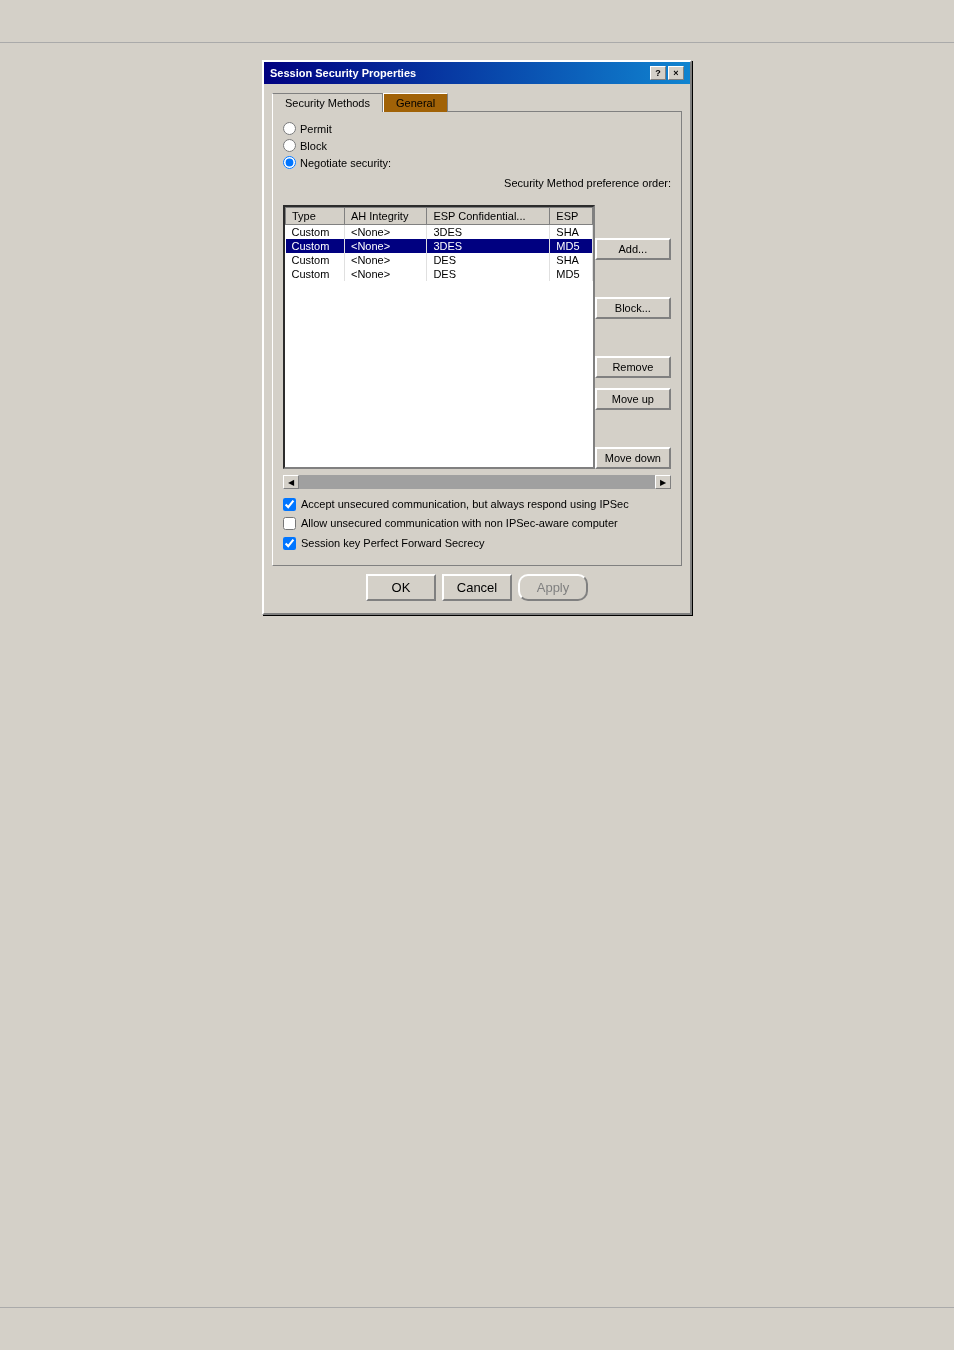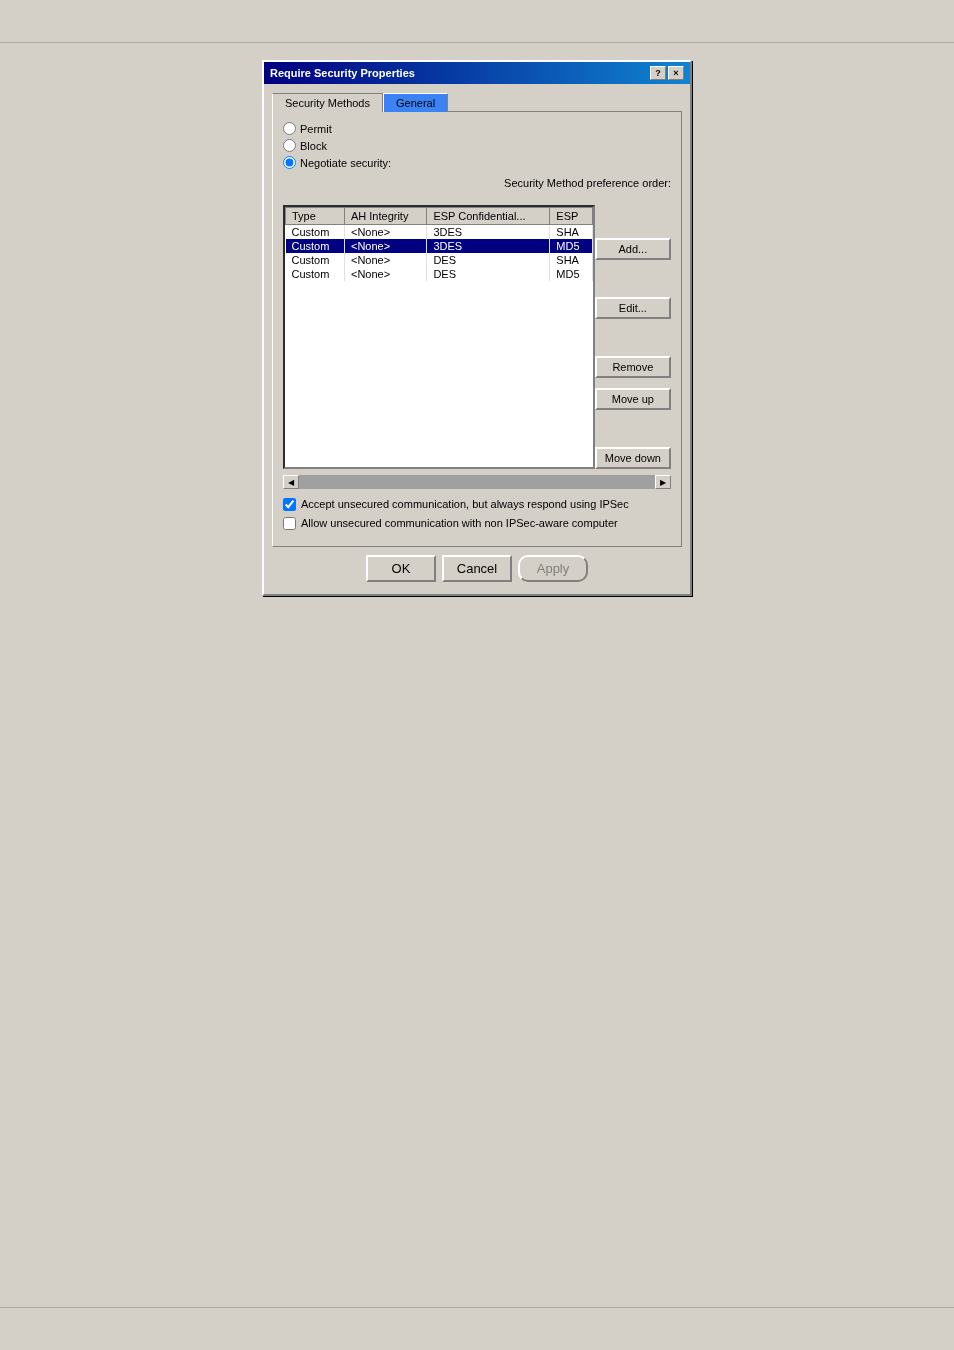--- a/index.html
+++ b/index.html
@@ -69,21 +69,21 @@
 
     
     .tabs {
       display: flex;
       align-items: flex-end;
       margin-bottom: 0;
     }
 
     .tab {
       padding: 3px 12px;
-      background: #3b82f6;
+      background: #a16207;
       border: 1px solid;
       border-bottom: none;
       border-color: #ffffff #808080 transparent #ffffff;
       font-size: 11px;
       cursor: pointer;
       position: relative;
       bottom: -1px;
     }
 
     .tab.active {
@@ -288,21 +288,21 @@
   </style>
 </head>
 <body>
 
 <div class="page-header-rule"></div>
 <div class="page-footer-rule"></div>
 
 <div class="dialog">
 
   <div class="title-bar">
-    <span class="title-bar-text">Require Security Properties</span>
+    <span class="title-bar-text">Session Security Properties</span>
     <div class="title-bar-buttons">
       <div class="title-btn">?</div>
       <div class="title-btn">×</div>
     </div>
   </div>
 
   <div class="dialog-content">
 
     <div class="tabs">
       <div class="tab active">Security Methods</div>
@@ -363,21 +363,21 @@
                 <td>&lt;None&gt;</td>
                 <td>DES</td>
                 <td>MD5</td>
               </tr>
             </tbody>
           </table>
         </div>
 
         <div class="buttons-col">
           <button class="win-btn">Add...</button>
-          <button class="win-btn">Edit...</button>
+          <button class="win-btn">Block...</button>
           <button class="win-btn">Remove</button>
           <button class="win-btn" style="margin-top:6px;">Move up</button>
           <button class="win-btn">Move down</button>
         </div>
       </div>
 
       <div class="scroll-area">
         <div class="scroll-left-btn">◀</div>
         <div class="scroll-track"></div>
         <div class="scroll-right-btn">▶</div>
@@ -385,20 +385,24 @@
 
       <div class="checkbox-group">
         <div class="checkbox-item">
           <input type="checkbox" id="accept_unsecured" checked="" style="">
           <label for="accept_unsecured">Accept unsecured communication, but always respond using IPSec</label>
         </div>
         <div class="checkbox-item">
           <input type="checkbox" id="allow_unsecured" style="">
           <label for="allow_unsecured">Allow unsecured communication with non IPSec-aware computer</label>
         </div>
+        <div class="checkbox-item">
+          <input type="checkbox" id="session_key" checked="" style="">
+          <label for="session_key">Session key Perfect Forward Secrecy</label>
+        </div>
       </div>
 
     </div>
 
     <div class="bottom-buttons">
       <button class="bottom-btn">OK</button>
       <button class="bottom-btn">Cancel</button>
       <button class="bottom-btn disabled">Apply</button>
     </div>
 

